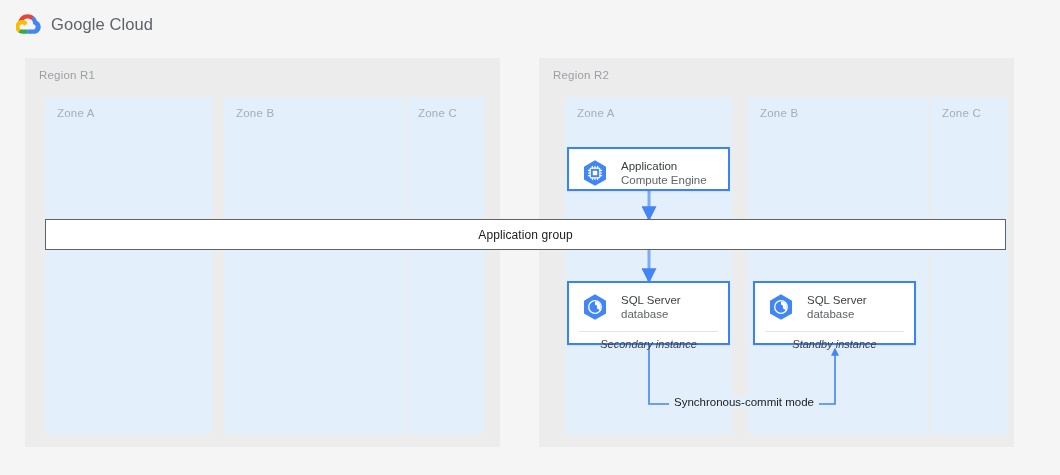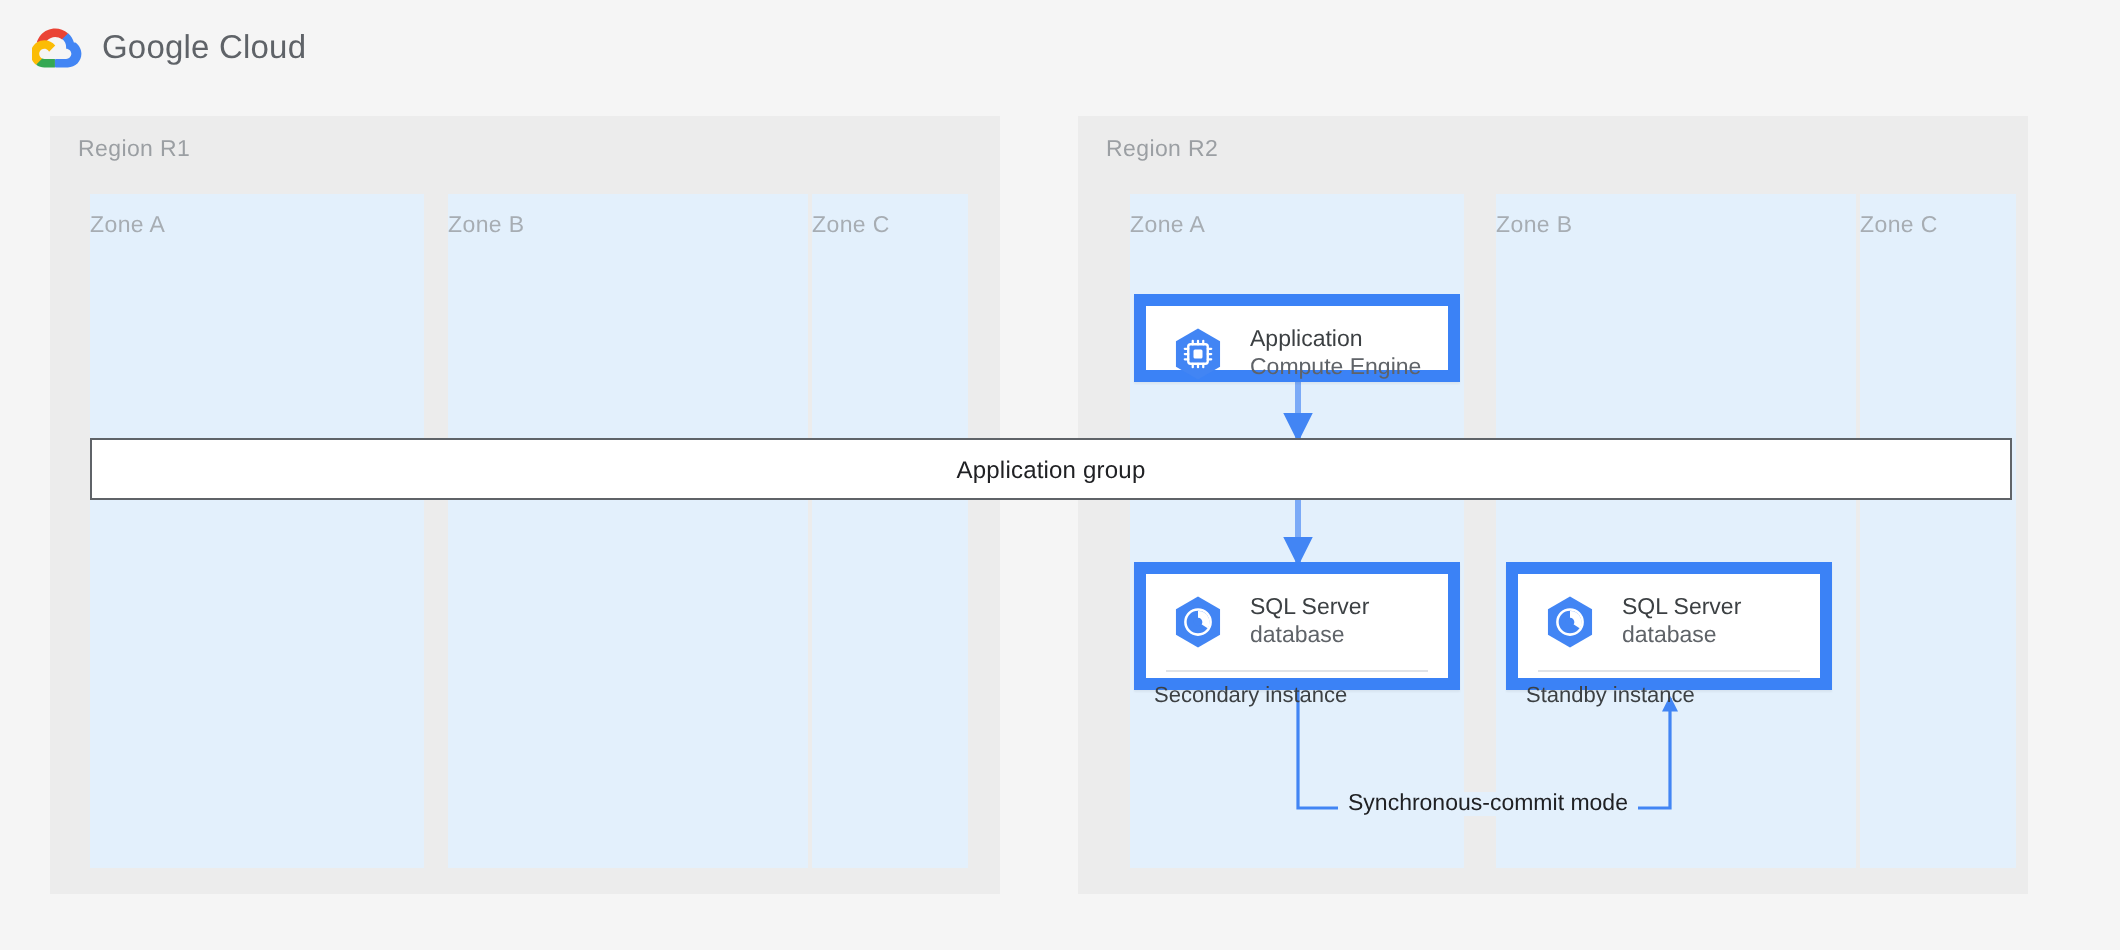--- a/index.html
+++ b/index.html
@@ -60,33 +60,33 @@
     color: #9b9fa3;
     letter-spacing: .2px;
   }
   .zone {
     position: absolute;
     background: #e3f0fc;
     box-sizing: border-box;
   }
   .zone-label {
     position: absolute;
-    left: 0;
+    left: 12px;
     top: 10px;
     font-size: 11.5px;
     color: #a7adb3;
     letter-spacing: .2px;
     text-align: center;
   }
 
   
   .card {
     position: absolute;
     background: #ffffff;
-    border: 6px solid #3b82f6;
+    border: 2px solid #3b82f6;
     box-sizing: border-box;
     box-shadow: 0 1px 1px rgba(0,0,0,.05);
   }
   .card-top {
     display: flex;
     align-items: center;
     padding: 9px 10px 9px 11px;
     box-sizing: border-box;
   }
   .card-icon {
@@ -113,23 +113,24 @@
     white-space: nowrap;
   }
   .card-divider {
     height: 1px;
     background: #e0e3e7;
     margin: 0 10px;
   }
   .card-footer {
     font-size: 11px;
     color: #3c4043;
-    text-align: left;
+    text-align: center;
     padding: 6px 4px 5px 4px;
     white-space: nowrap;
+    font-style: italic;
   }
 
   
   .ag-bar {
     position: absolute;
     background: #ffffff;
     border: 1.5px solid #5f6368;
     box-sizing: border-box;
     display: flex;
     align-items: center;

